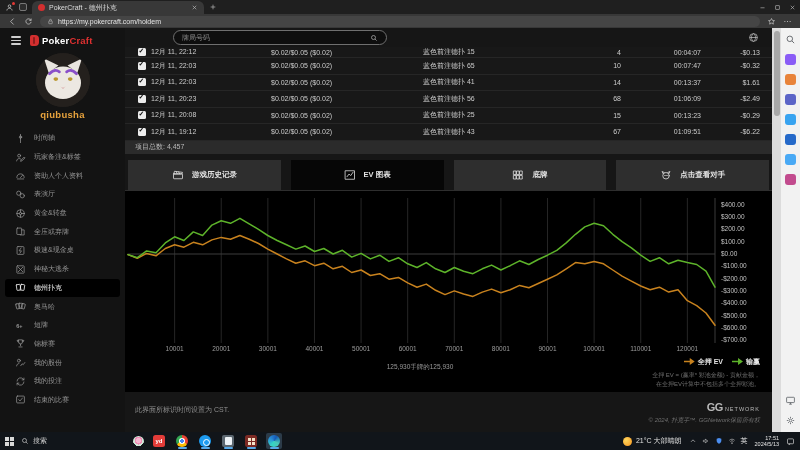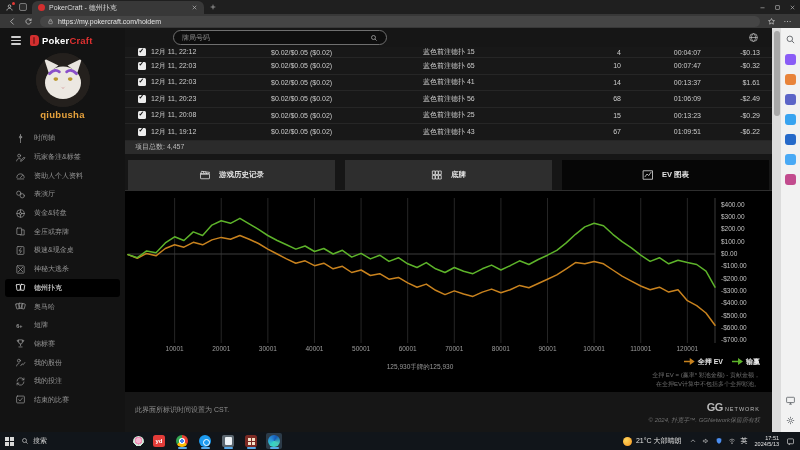--- a/index.html
+++ b/index.html
@@ -394,37 +394,45 @@
 
       <div class="tabs" id="tabs">
           <div class="tabbtn">
             <svg viewBox="0 0 24 24" fill="none" stroke="currentColor" stroke-width="1.6" stroke-linecap="round" stroke-linejoin="round">
               <rect x="3" y="9.5" width="18" height="10" rx="1"></rect>
               <path d="M3.5 9.5L5 4.5l16 2.2-1.2 2.8z"></path>
               <path d="M8.2 5l2 4M13.2 5.7l2 3.8"></path>
             </svg>
             <span>游戏历史记录</span>
           </div>
+          <div class="tabbtn active">
+            <svg viewBox="0 0 24 24" fill="none" stroke="currentColor" stroke-width="1.6" stroke-linecap="round" stroke-linejoin="round">
+              <rect x="3" y="3.5" width="18" height="17"></rect>
+              <path d="M6 15.5l4.2-5.5 3.2 3.2 4.8-6.8"></path>
+            </svg>
+            <span>EV 图表</span>
+          </div>
           <div class="tabbtn">
             <svg viewBox="0 0 24 24" fill="none" stroke="currentColor" stroke-width="1.6" stroke-linecap="round" stroke-linejoin="round">
               <rect x="3.5" y="4" width="4.6" height="7"></rect>
               <rect x="9.7" y="4" width="4.6" height="7"></rect>
               <rect x="15.9" y="4" width="4.6" height="7"></rect>
               <rect x="3.5" y="13" width="4.6" height="7"></rect>
               <rect x="9.7" y="13" width="4.6" height="7"></rect>
               <rect x="15.9" y="13" width="4.6" height="7"></rect>
             </svg>
             <span>底牌</span>
           </div>
-          <div class="tabbtn active">
-            <svg viewBox="0 0 24 24" fill="none" stroke="currentColor" stroke-width="1.6" stroke-linecap="round" stroke-linejoin="round">
-              <rect x="3" y="3.5" width="18" height="17"></rect>
-              <path d="M6 15.5l4.2-5.5 3.2 3.2 4.8-6.8"></path>
-            </svg>
-            <span>EV 图表</span>
+          <div class="tabbtn">
+            <svg viewBox="0 0 24 24" fill="none" stroke="currentColor" stroke-width="1.6" stroke-linecap="round" stroke-linejoin="round">
+              <circle cx="12" cy="13.5" r="6.5"></circle>
+              <path d="M6.5 9.5L4 5l4.5 2M17.5 9.5L20 5l-4.5 2"></path>
+              <path d="M9.3 13h1.4M13.3 13h1.4"></path>
+            </svg>
+            <span>点击查看对手</span>
           </div>
         </div>
 
       <div class="panel">
         <svg id="chart-svg" width="645" height="202" viewBox="0 0 645 202">
             <line x1="49.617859128087034" y1="7" x2="49.617859128087034" y2="152" stroke="#262626" stroke-width="1"></line>
             <text x="49.617859128087034" y="160" fill="#9d9d9d" font-size="6.5" text-anchor="middle">10001</text>
             <line x1="96.23105693639323" y1="7" x2="96.23105693639323" y2="152" stroke="#262626" stroke-width="1"></line>
             <text x="96.23105693639323" y="160" fill="#9d9d9d" font-size="6.5" text-anchor="middle">20001</text>
             <line x1="142.84425474469944" y1="7" x2="142.84425474469944" y2="152" stroke="#262626" stroke-width="1"></line>

